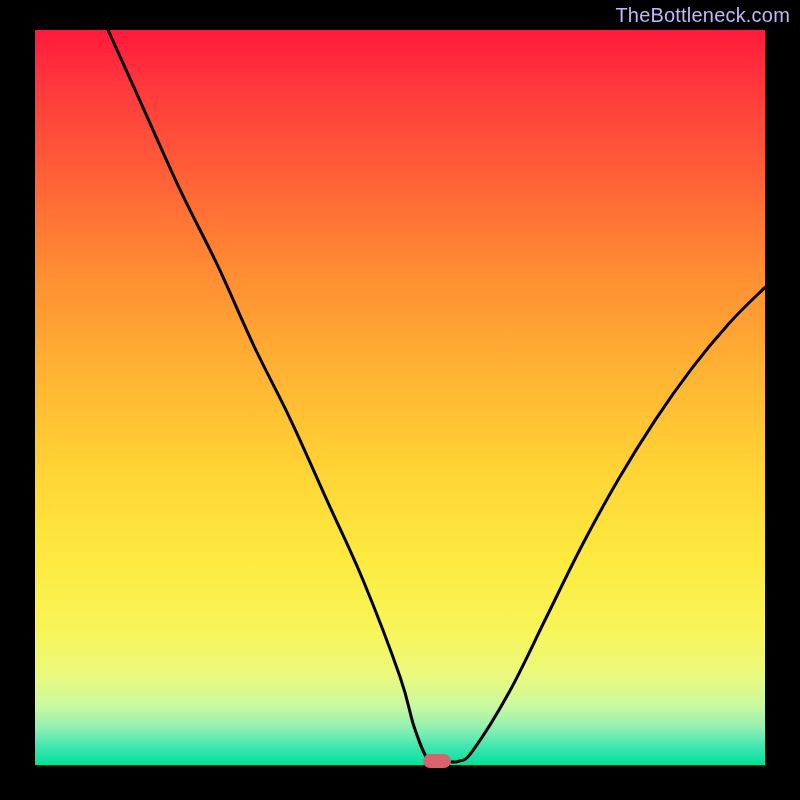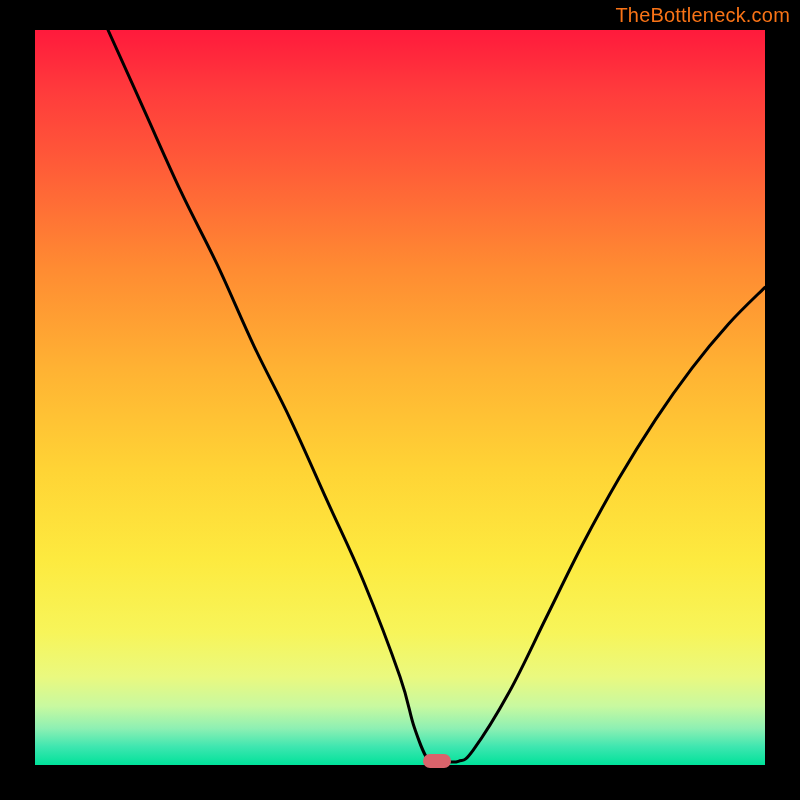--- a/index.html
+++ b/index.html
@@ -14,21 +14,21 @@
   .frame {
     position: relative;
     width: 800px;
     height: 800px;
     background: #000;
   }
   .watermark {
     position: absolute;
     top: 4px;
     right: 10px;
-    color: #f97316;
+    color: #c4b5fd;
     font-size: 20px;
     font-weight: 500;
     letter-spacing: 0.2px;
     user-select: none;
   }
   .plot {
     position: absolute;
     left: 35px;
     top: 30px;
     width: 730px;

